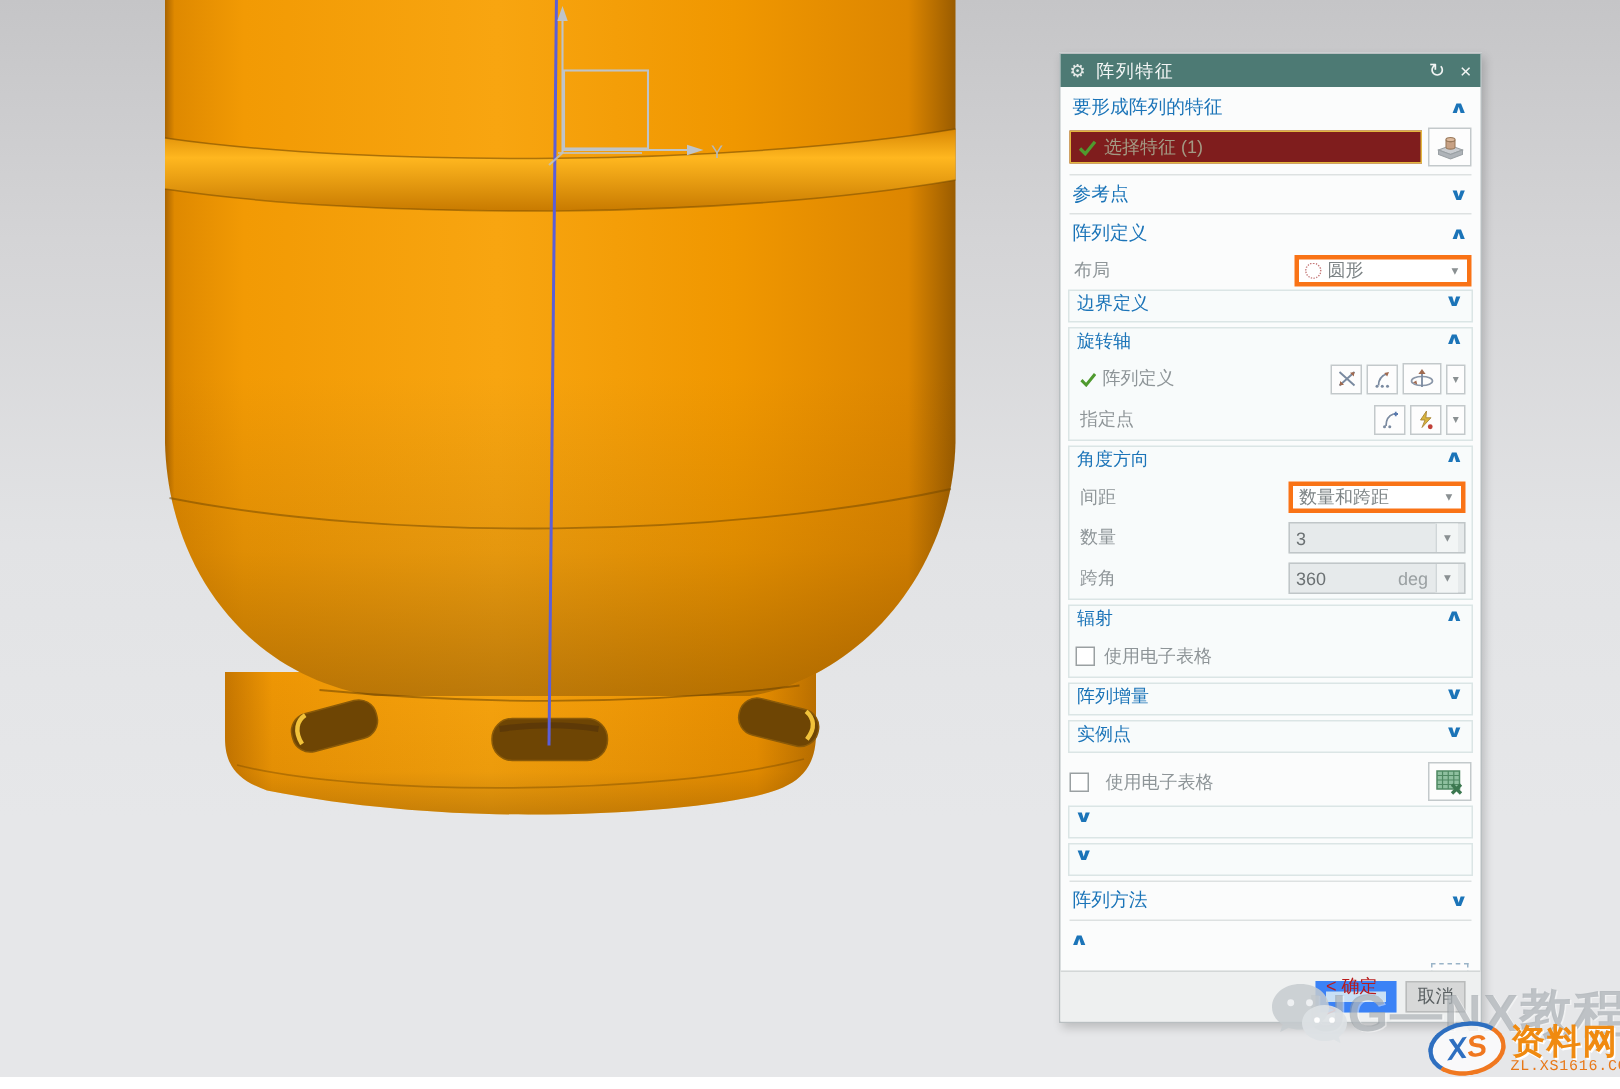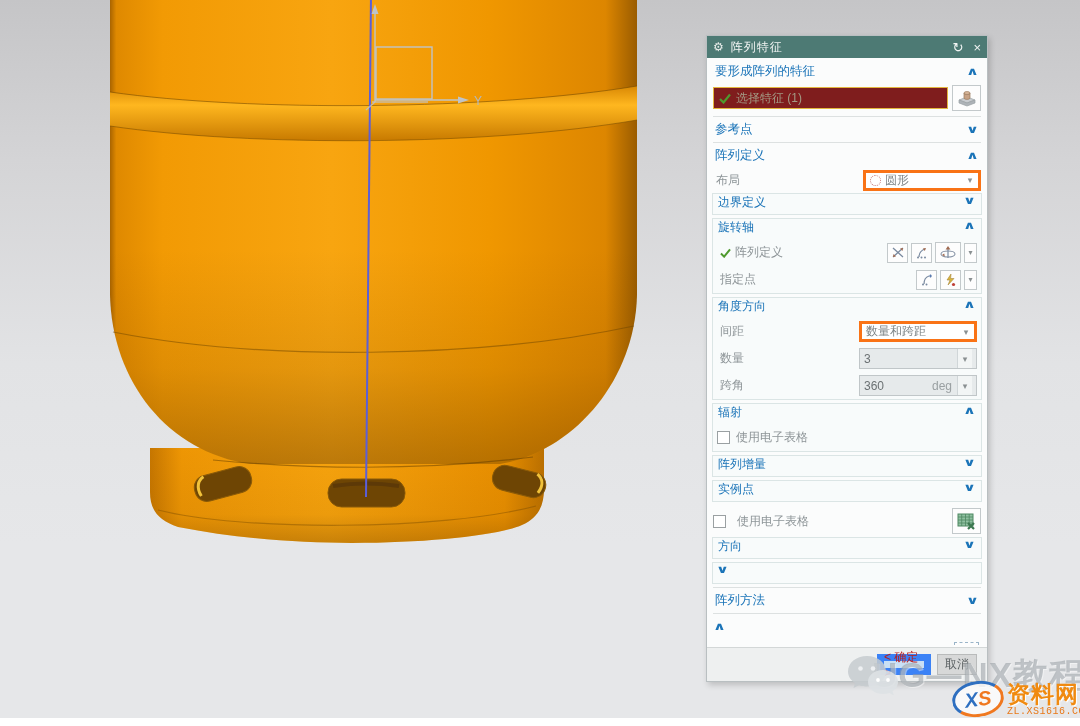--- a/index.html
+++ b/index.html
@@ -382,21 +382,20 @@
           <rect x="1" y="1" width="15" height="12" fill="#8fc0a0"></rect>
           <path d="M1,4 h15 M1,7 h15 M1,10 h15 M4.7,1 v12 M8.5,1 v12 M12.2,1 v12" stroke="#4e8862" stroke-width="0.8"></path>
           <rect x="1" y="1" width="15" height="12" fill="none" stroke="#4e8862" stroke-width="1"></rect>
           <path d="M11,10 L17,16 M17,10 L11,16" stroke="#3c7850" stroke-width="2.2"></path>
         </svg>
       </div>
     </div>
 
     <div class="panel">
       <div class="panel-header">
-        <span class="sec-label">方向</span>
         <span class="chev">∨</span>
       </div>
     </div>
 
     <div class="panel">
       <div class="panel-header">
         <span class="chev">∨</span>
       </div>
     </div>
 

